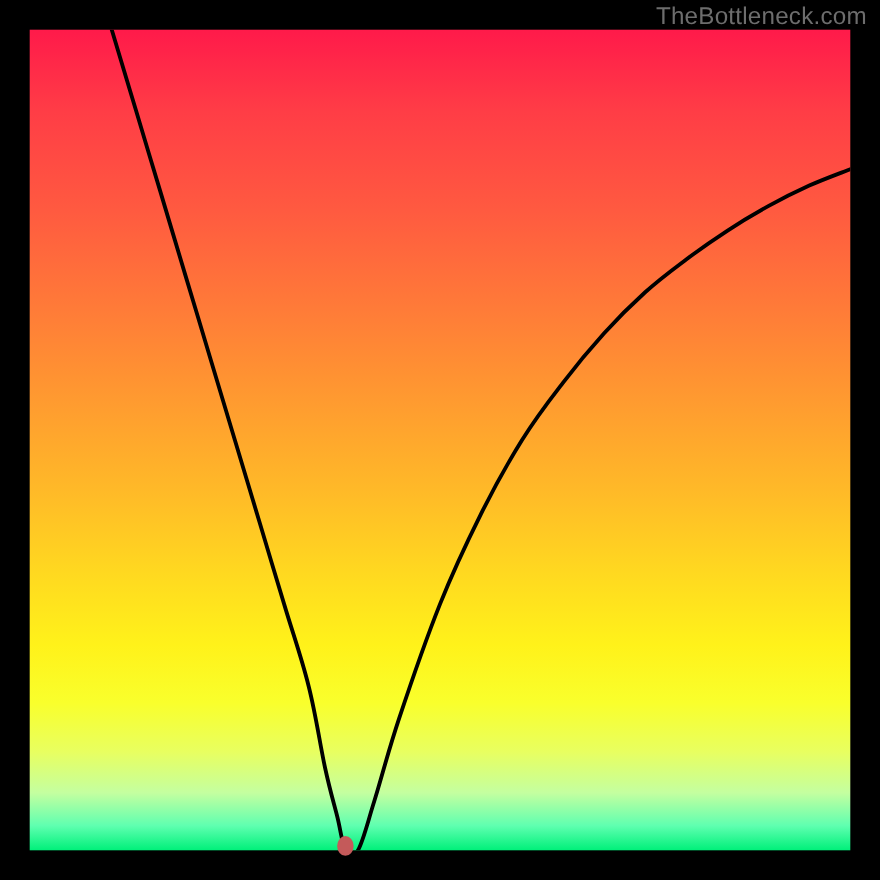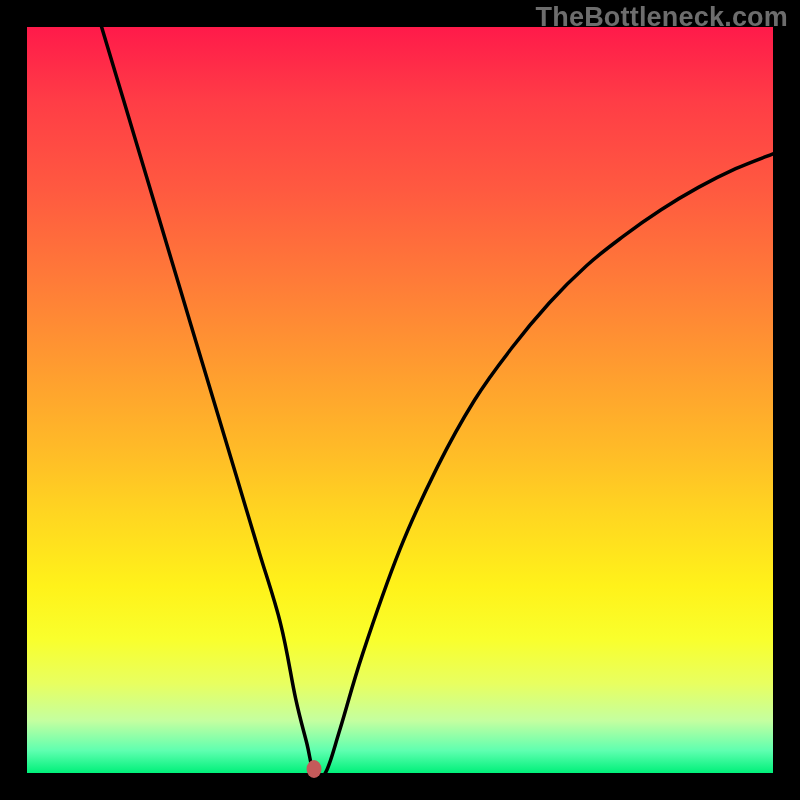--- a/index.html
+++ b/index.html
@@ -15,22 +15,22 @@
     position: relative;
     width: 800px;
     height: 800px;
     background: #000;
   }
   .watermark {
     position: absolute;
     top: 2px;
     right: 12px;
     color: #6d6d6d;
-    font-size: 27px;
-    font-weight: 700;
+    font-size: 22px;
+    font-weight: 400;
     letter-spacing: 0.2px;
     z-index: 10;
     user-select: none;
   }
   .plot-area {
     position: absolute;
     left: 27px;
     top: 27px;
     width: 746px;
     height: 746px;

